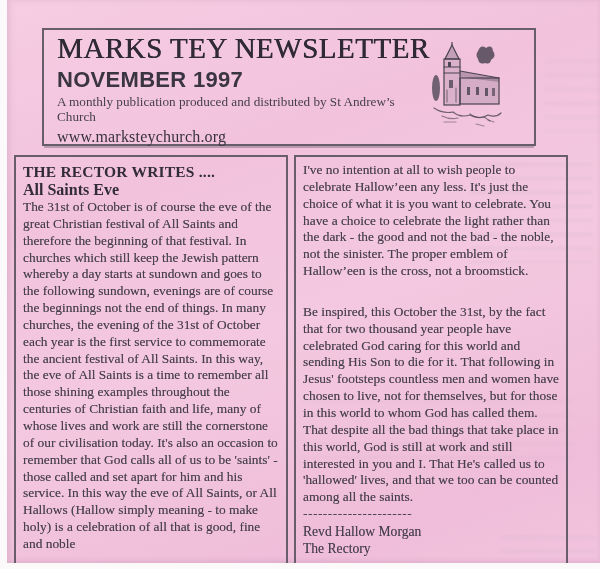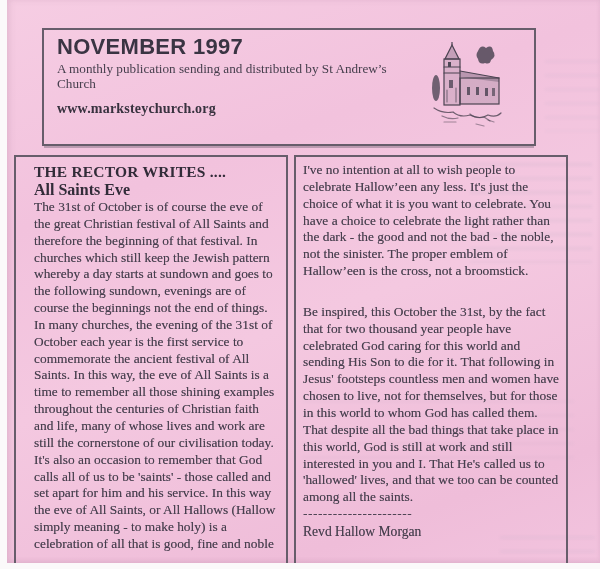--- a/index.html
+++ b/index.html
@@ -28,29 +28,29 @@
     white-space:nowrap;
   }
   .nl-issue {
     margin:2px 0 1px; font-family:"Liberation Sans", sans-serif;
     font-weight:700; font-size:22px; letter-spacing:.3px; color:#3a3443;
   }
   .nl-desc {
     margin:1px 0 0; font-size:13.2px; line-height:1.17; width:350px; color:#453e4c;
   }
   .nl-web {
-    margin:9px 0 0; font-size:14px; font-weight:700; letter-spacing:.2px; color:#38323f;
+    margin:3px 0 0; font-size:16px; font-weight:400; letter-spacing:.2px; color:#38323f;
   }
   .church-svg { position:absolute; top:12px; right:28px; width:76px; height:94px; }
   
   .column {
     position:absolute; top:155px; height:408px; overflow:hidden;
     border:2px solid #675d6b; border-bottom:none;
   }
-  .column.left  { left:7px;   width:274px; padding:6px 5px 0 18px; }
+  .column.left  { left:7px;   width:274px; padding:6px 5px 0 7px; }
   .column.right { left:287px; width:274px; padding:5px 5px 12px 7px; }
   .col-heading {
     margin:0; font-size:15.5px; font-weight:700; letter-spacing:.2px; color:#322c39;
   }
   .col-subheading { margin:0; font-size:16px; font-weight:700; color:#322c39; }
   .body-text {
     margin:0; font-size:13.4px; line-height:16.85px; color:#473f4e;
     text-shadow:0 0 .5px rgba(71,63,78,.55);
   }
   .column.left .body-text { }
@@ -76,22 +76,23 @@
 <body>
 
 <div class="paper">
 
   <div class="ghost g0"></div>
   <div class="ghost g1"></div>
   <div class="ghost g2"></div>
   <div class="ghost g3"></div>
 
   <div class="header-box">
+    <h1 class="nl-title">MARKS TEY NEWSLETTER</h1>
     <h2 class="nl-issue">NOVEMBER 1997</h2>
-    <p class="nl-desc">A monthly publication sending and distributed by St Andrew’s Church</p>
+    <p class="nl-desc">A monthly publication produced and distributed by St Andrew’s Church</p>
     <p class="nl-web">www.marksteychurch.org</p>
 
     <svg class="church-svg" viewBox="0 0 76 94" fill="none" stroke="#4b4351" stroke-width="1.2" stroke-linecap="round">
 
       <path d="M48,9 q3,-7 8,-3 q6,-4 7,3 q4,5 -2,9 q-1,5 -6,3 q-6,2 -7,-4 q-3,-4 0,-8 Z" fill="#4f4756" stroke="none" opacity=".85"></path>
 
       <polygon points="22,3 29,17 15,17" fill="rgba(80,70,90,.28)"></polygon>
       <line x1="22" y1="0" x2="22" y2="3"></line>
 
       <rect x="14" y="17" width="16" height="46" fill="rgba(80,70,90,.14)"></rect>
@@ -125,15 +126,16 @@
     <h3 class="col-heading">THE RECTOR WRITES ....</h3>
     <h4 class="col-subheading">All Saints Eve</h4>
     <p class="body-text">The 31st of October is of course the eve of the great Christian festival of All Saints and therefore the beginning of that festival. In churches which still keep the Jewish pattern whereby a day starts at sundown and goes to the following sundown, evenings are of course the beginnings not the end of things. In many churches, the evening of the 31st of October each year is the first service to commemorate the ancient festival of All Saints. In this way, the eve of All Saints is a time to remember all those shining examples throughout the centuries of Christian faith and life, many of whose lives and work are still the cornerstone of our civilisation today. It's also an occasion to remember that God calls all of us to be 'saints' - those called and set apart for him and his service. In this way the eve of All Saints, or All Hallows (Hallow simply meaning - to make holy) is a celebration of all that is good, fine and noble</p>
   </div>
 
   <div class="column right">
     <p class="body-text">I've no intention at all to wish people to celebrate Hallow’een any less. It's just the choice of what it is you want to celebrate. You have a choice to celebrate the light rather than the dark - the good and not the bad - the noble, not the sinister. The proper emblem of Hallow’een is the cross, not a broomstick.</p>
     <p class="body-text second">Be inspired, this October the 31st, by the fact that for two thousand year people have celebrated God caring for this world and sending His Son to die for it. That following in Jesus' footsteps countless men and women have chosen to live, not for themselves, but for those in this world to whom God has called them. That despite all the bad things that take place in this world, God is still at work and still interested in you and I. That He's called us to 'hallowed' lives, and that we too can be counted among all the saints.</p>
     <p class="dashes">----------------------</p>
     <p class="sig first">Revd Hallow Morgan</p>
+    <p class="sig">The Rectory</p>
   </div>
 
 </div>
 
 </body></html>

